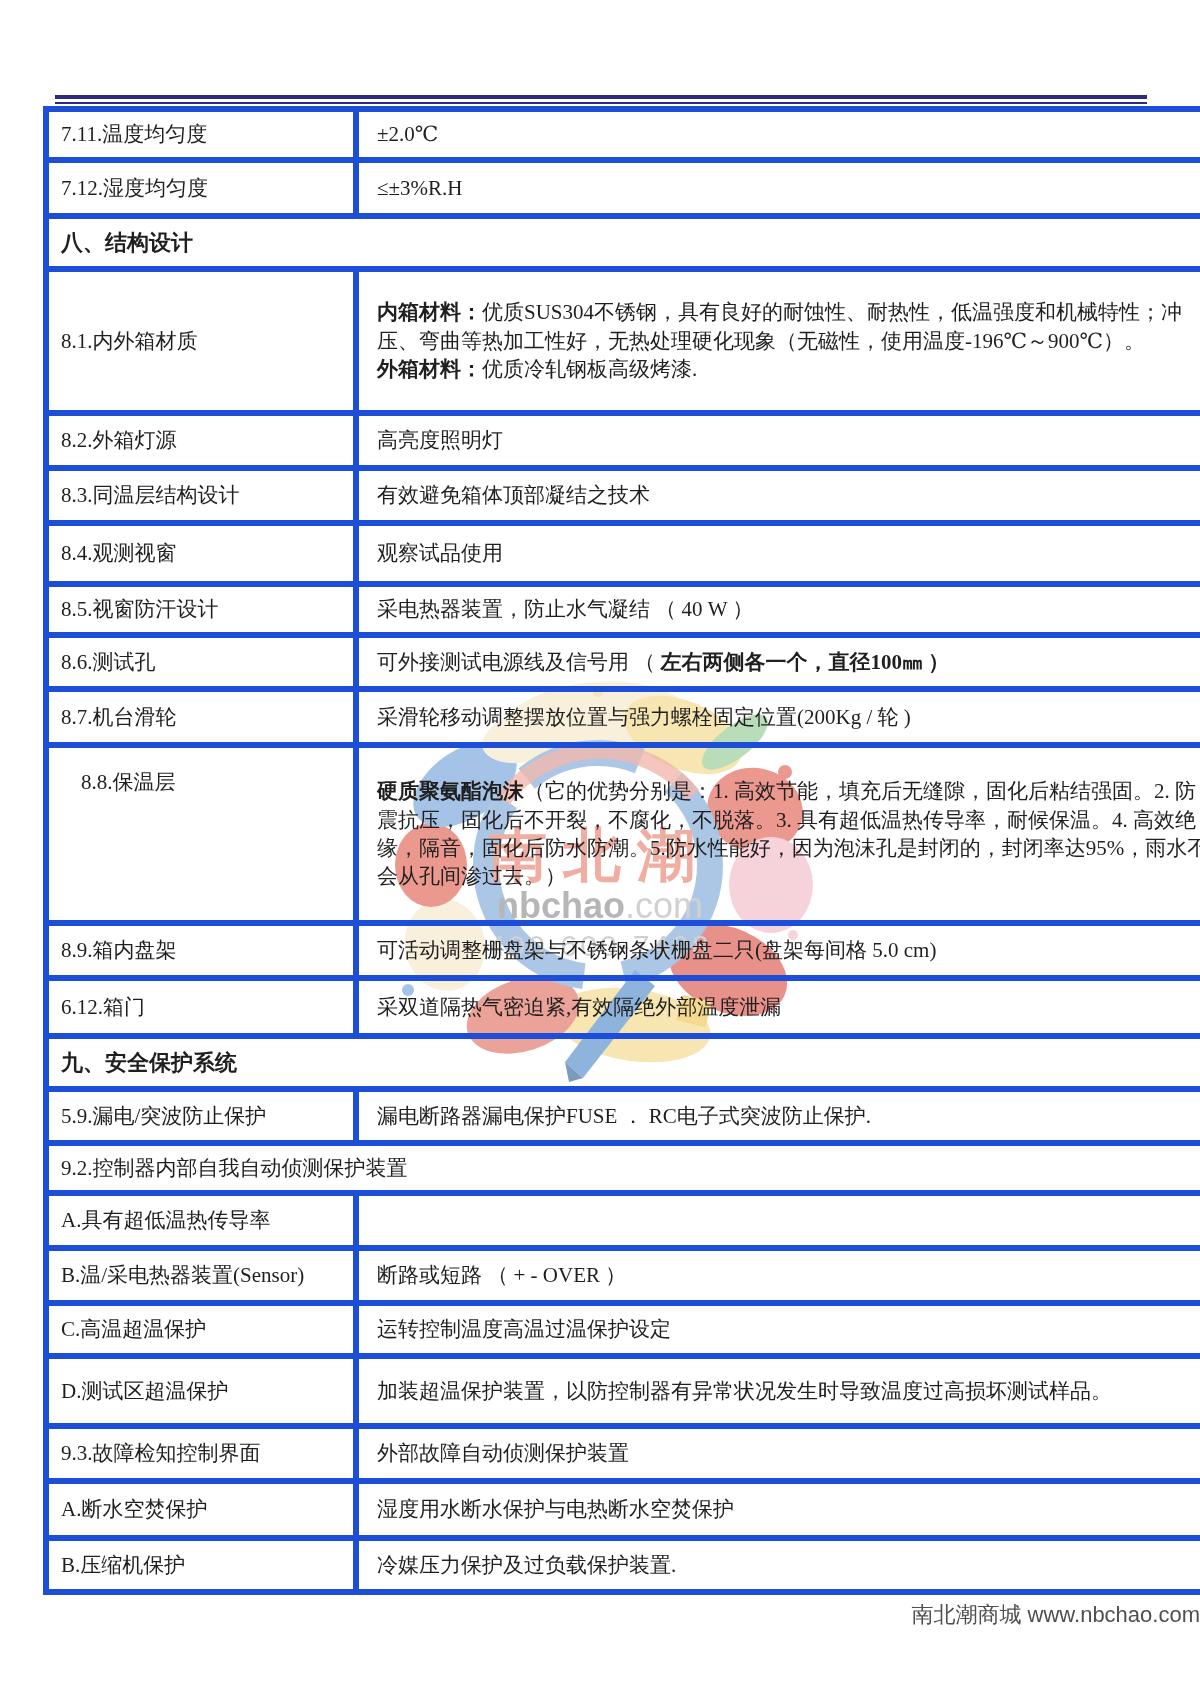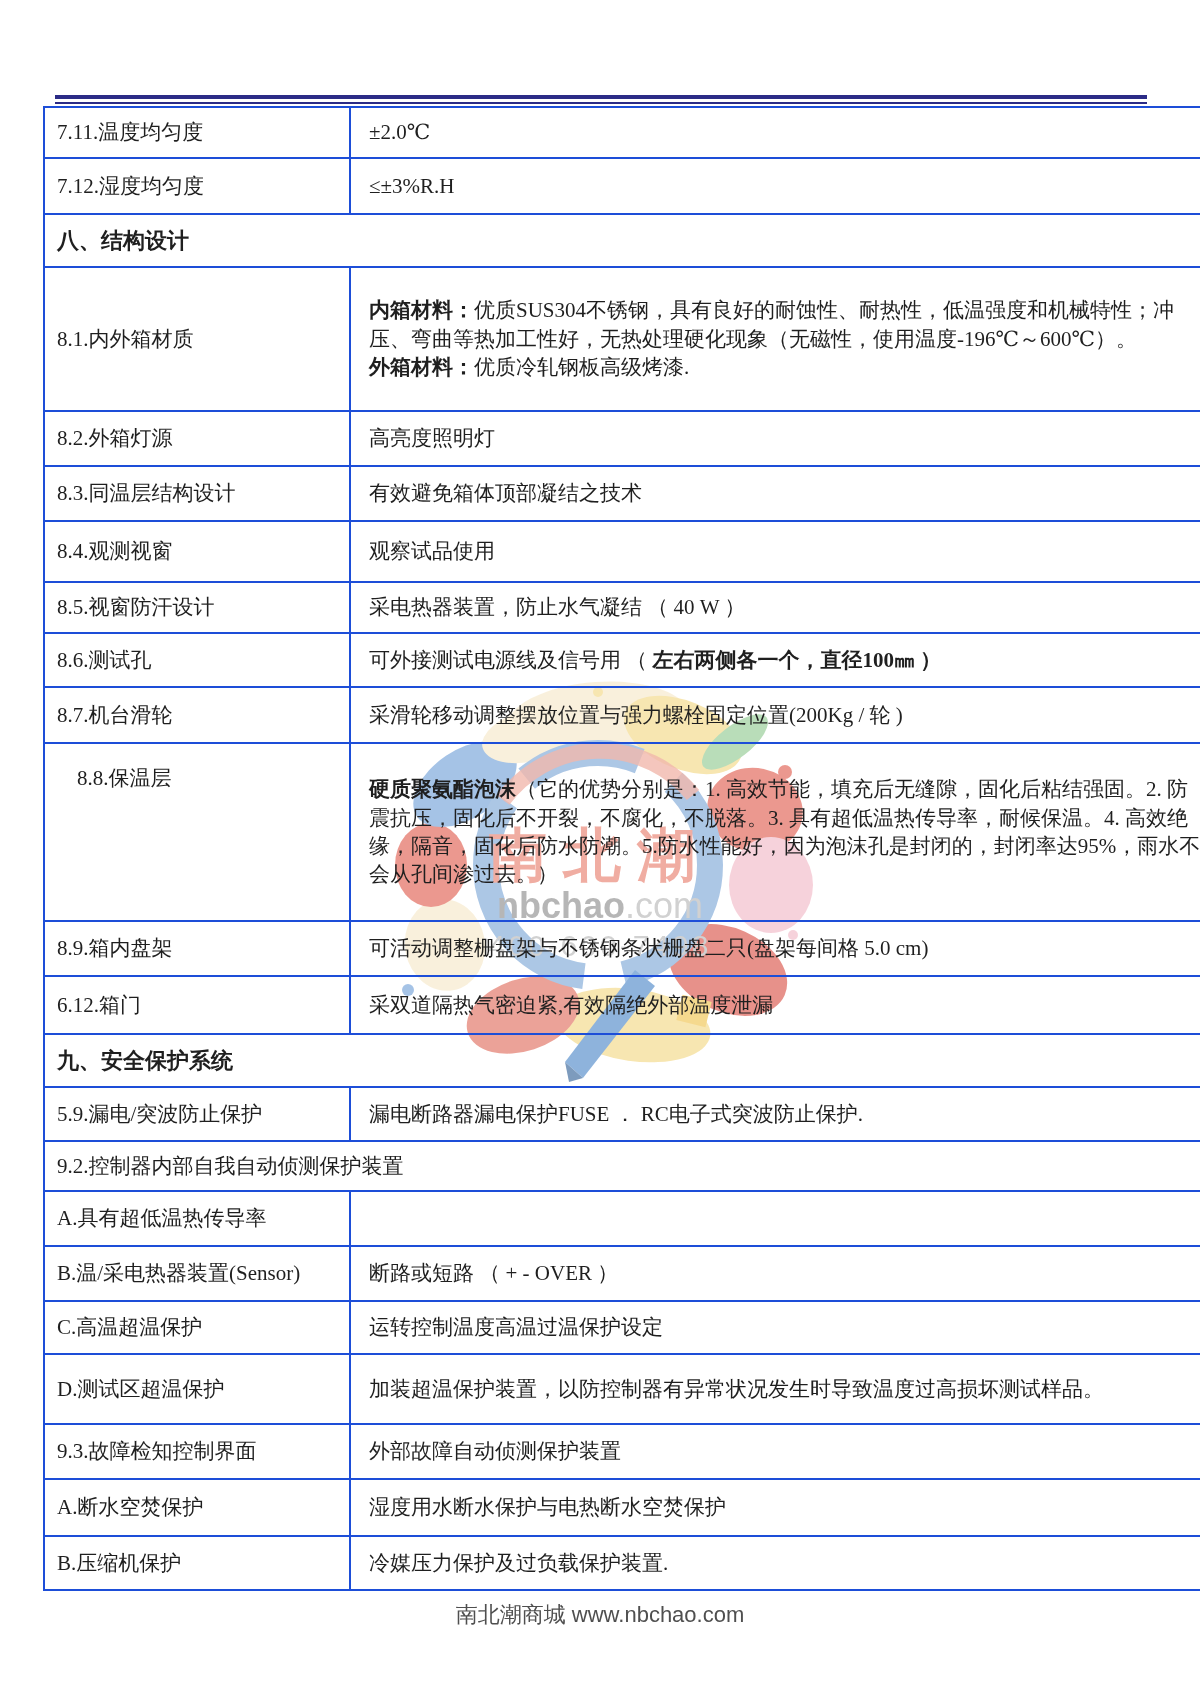--- a/index.html
+++ b/index.html
@@ -16,31 +16,31 @@
   
   .watermark{
     position:absolute;left:383px;top:680px;width:434px;height:404px;
     opacity:.62;z-index:0;pointer-events:none;
   }
   table.spec{
     position:absolute;left:43px;top:106px;width:1119px;z-index:1;
     border-collapse:collapse;table-layout:fixed;background:transparent;
   }
   table.spec td{
-    border:2px solid #1d4ed8;vertical-align:middle;
+    border:6px solid #1d4ed8;vertical-align:middle;
     font-size:21px;line-height:1.35;background:transparent;margin-left:16px;
   }
   td.c1{width:284px;padding:2px 8px 2px 12px;}
   td.c2{width:835px;padding:2px 12px 2px 18px;}
   td.full{padding:2px 12px 2px 12px;}
   tr.section td{font-weight:700;font-size:22px;padding-left:12px;}
   td.multi{line-height:37px;padding-top:8px;padding-bottom:8px;}
   .b{font-weight:700;}
   .footer{
-    position:absolute;left:0;top:1600px;width:1200px;text-align:center;
+    position:absolute;left:0;top:1600px;width:1200px;text-align:right;
     font-family:"Liberation Sans","DejaVu Sans",sans-serif;
     font-size:22px;color:#4f4f4f;z-index:1;
   }
 </style>
 </head>
 <body>
 
 <div class="top-rule"></div>
 
 <div class="watermark">
@@ -94,21 +94,21 @@
   <tr style="height:56px">
     <td class="c1">7.12.湿度均匀度</td>
     <td class="c2">≤±3%R.H</td>
   </tr>
   <tr class="section" style="height:53px">
     <td class="full" colspan="2">八、结构设计</td>
   </tr>
   <tr style="height:144px">
     <td class="c1">8.1.内外箱材质</td>
     <td class="c2 multi">
-      <span class="b">内箱材料：</span><span>优质SUS304不锈钢，具有良好的耐蚀性、耐热性，低温强度和机械特性；冲压、弯曲等热加工性好，无热处理硬化现象（无磁性，使用温度-196℃～600℃）。</span><br>
+      <span class="b">内箱材料：</span><span>优质SUS304不锈钢，具有良好的耐蚀性、耐热性，低温强度和机械特性；冲压、弯曲等热加工性好，无热处理硬化现象（无磁性，使用温度-196℃～900℃）。</span><br>
       <span class="b">外箱材料：</span><span>优质冷轧钢板高级烤漆.</span>
     </td>
   </tr>
   <tr style="height:55px">
     <td class="c1">8.2.外箱灯源</td>
     <td class="c2">高亮度照明灯</td>
   </tr>
   <tr style="height:55px">
     <td class="c1">8.3.同温层结构设计</td>
     <td class="c2">有效避免箱体顶部凝结之技术</td>

